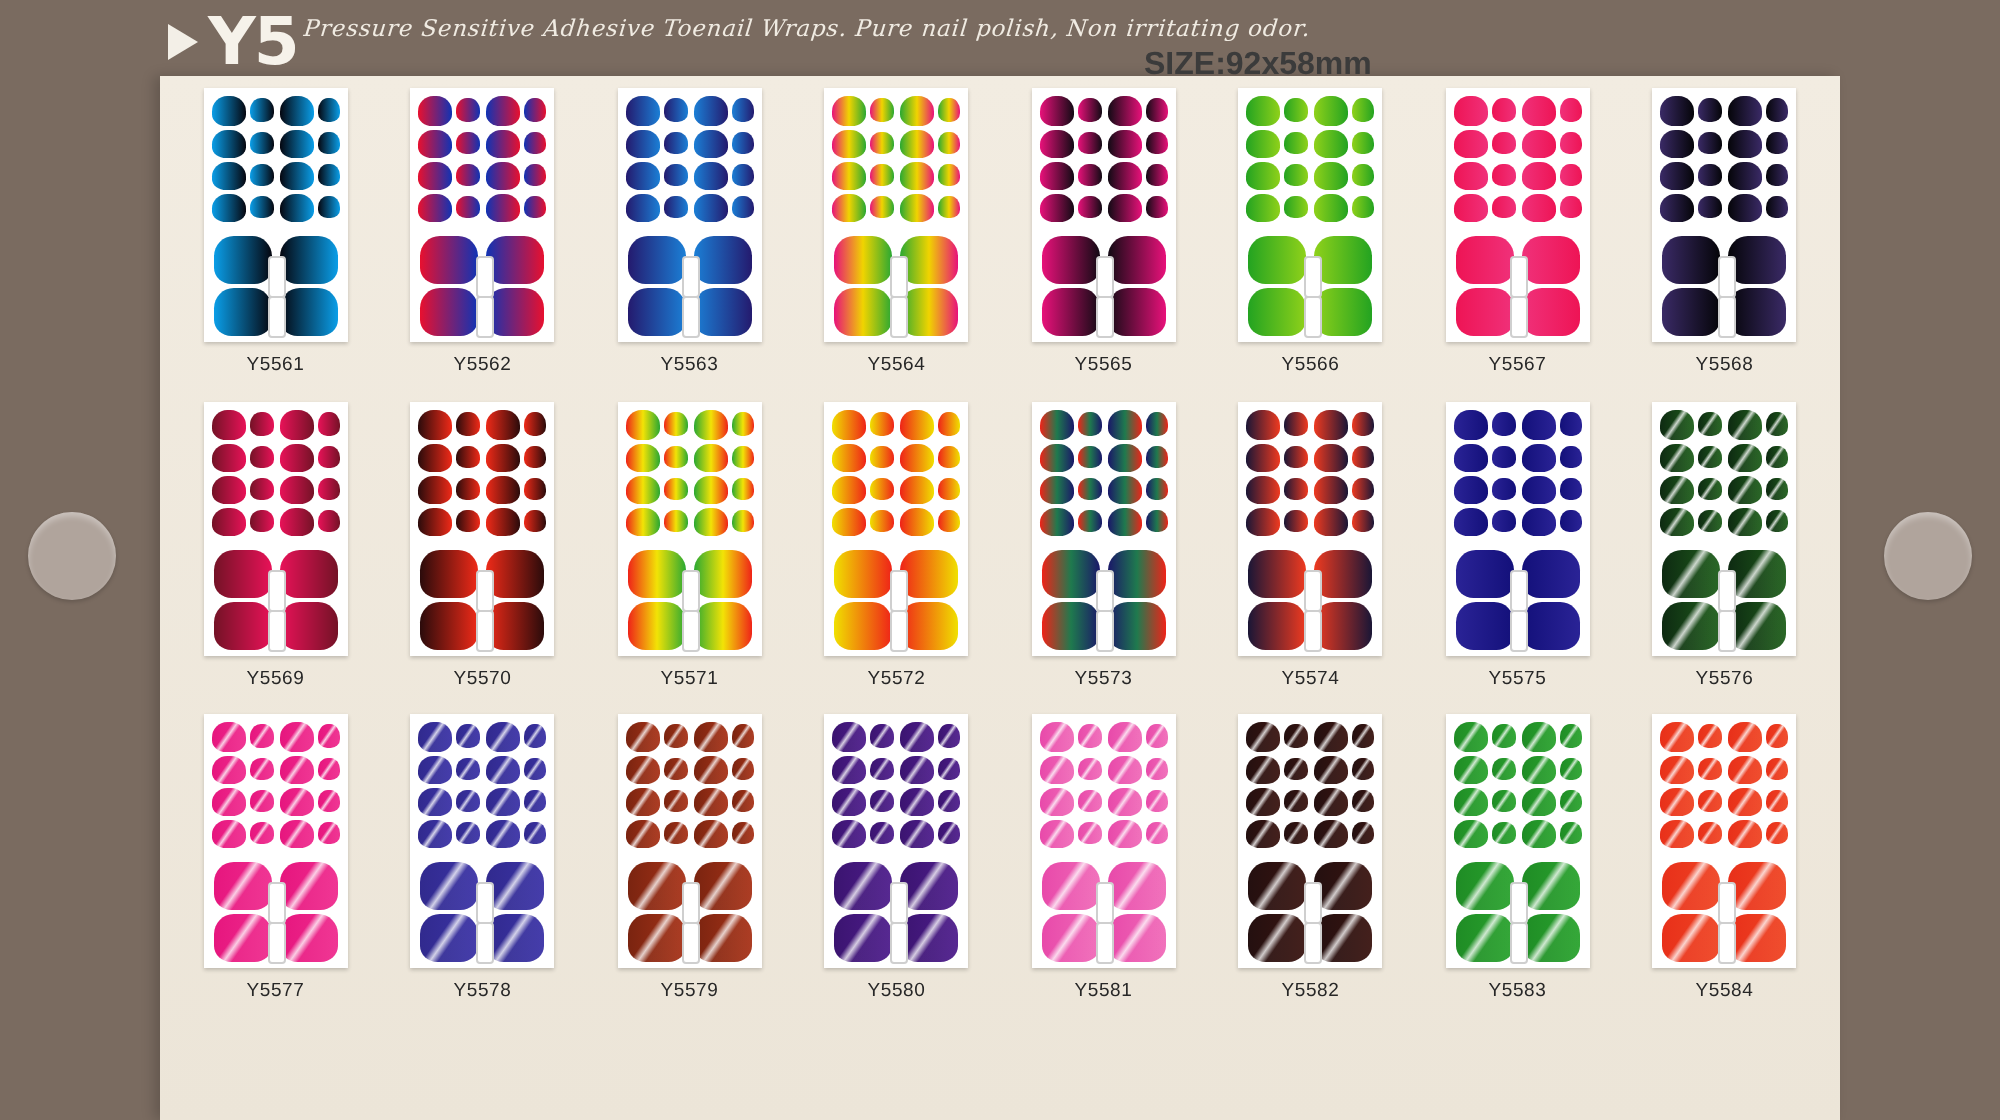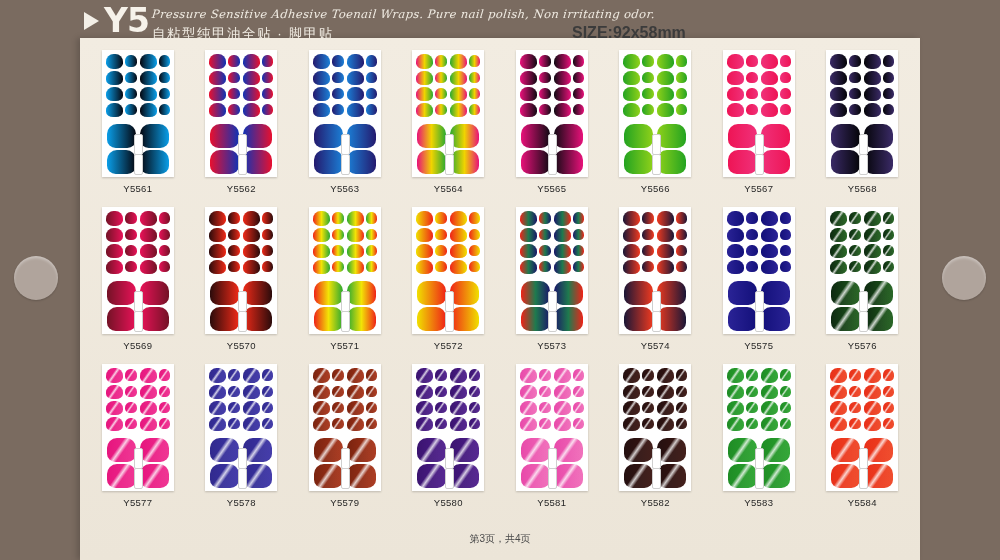--- a/index.html
+++ b/index.html
@@ -77,21 +77,21 @@
     position:absolute;left:0;top:6px;width:840px;height:470px;
     display:grid;
     grid-template-columns:repeat(8,1fr);
     grid-template-rows:repeat(3,1fr);
     column-gap:0px;row-gap:0px;
     padding:0 6px;
     box-sizing:border-box;
   }
   .cell{
     position:relative;display:flex;flex-direction:column;
-    align-items:center;justify-content:center;
+    align-items:center;justify-content:flex-start;
   }
   .sheet{
     position:relative;width:72px;height:127px;
     background:#ffffff;
     box-shadow:0 1px 2px rgba(0,0,0,.20);
     overflow:hidden;
   }
   .nails{position:absolute;left:4px;top:4px;right:4px;bottom:4px;}
   .nail{position:absolute;overflow:hidden;}
   .code{
@@ -812,27 +812,25 @@
                 <div class="nail" style="left: 34px; top: 70px; width: 29px; height: 24px; border-radius: 34% 34% 30% 30% / 42% 42% 34% 34%; background: linear-gradient(125deg, rgba(255, 255, 255, 0) 38%, rgba(255, 255, 255, 0.78) 47%, rgba(255, 255, 255, 0.05) 56%), linear-gradient(90deg, rgb(232, 48, 26) 0%, rgb(239, 68, 35) 100%);"></div>
                 <div class="nail" style="left: 1px; top: 96px; width: 29px; height: 24px; border-radius: 34% 34% 30% 30% / 42% 42% 34% 34%; background: linear-gradient(125deg, rgba(255, 255, 255, 0) 38%, rgba(255, 255, 255, 0.78) 47%, rgba(255, 255, 255, 0.05) 56%), linear-gradient(90deg, rgb(232, 48, 26) 0%, rgb(239, 68, 35) 100%);"></div>
                 <div class="nail" style="left: 34px; top: 96px; width: 29px; height: 24px; border-radius: 34% 34% 30% 30% / 42% 42% 34% 34%; background: linear-gradient(125deg, rgba(255, 255, 255, 0) 38%, rgba(255, 255, 255, 0.78) 47%, rgba(255, 255, 255, 0.05) 56%), linear-gradient(90deg, rgb(232, 48, 26) 0%, rgb(239, 68, 35) 100%);"></div>
               </div>
               <div class="chip"></div>
               <div class="chip chip2"></div>
             </div>
             <div class="code">Y5584</div>
           </div>
         </div>
-      <div class="page-footer">第3页，共4页</div>
     </div>
   </div>
 
   <div id="header">
     <div class="brand">
       <span class="play"></span>
       <span class="y5">Y5</span>
     </div>
     <div class="tagline">Pressure Sensitive Adhesive Toenail Wraps. Pure nail polish, Non irritating odor.</div>
-    <div class="subtitle-cn">自粘型纯甲油全贴 · 脚甲贴</div>
     <div class="size-text">SIZE:92x58mm</div>
   </div>
 
 </div>
 
 </body></html>

